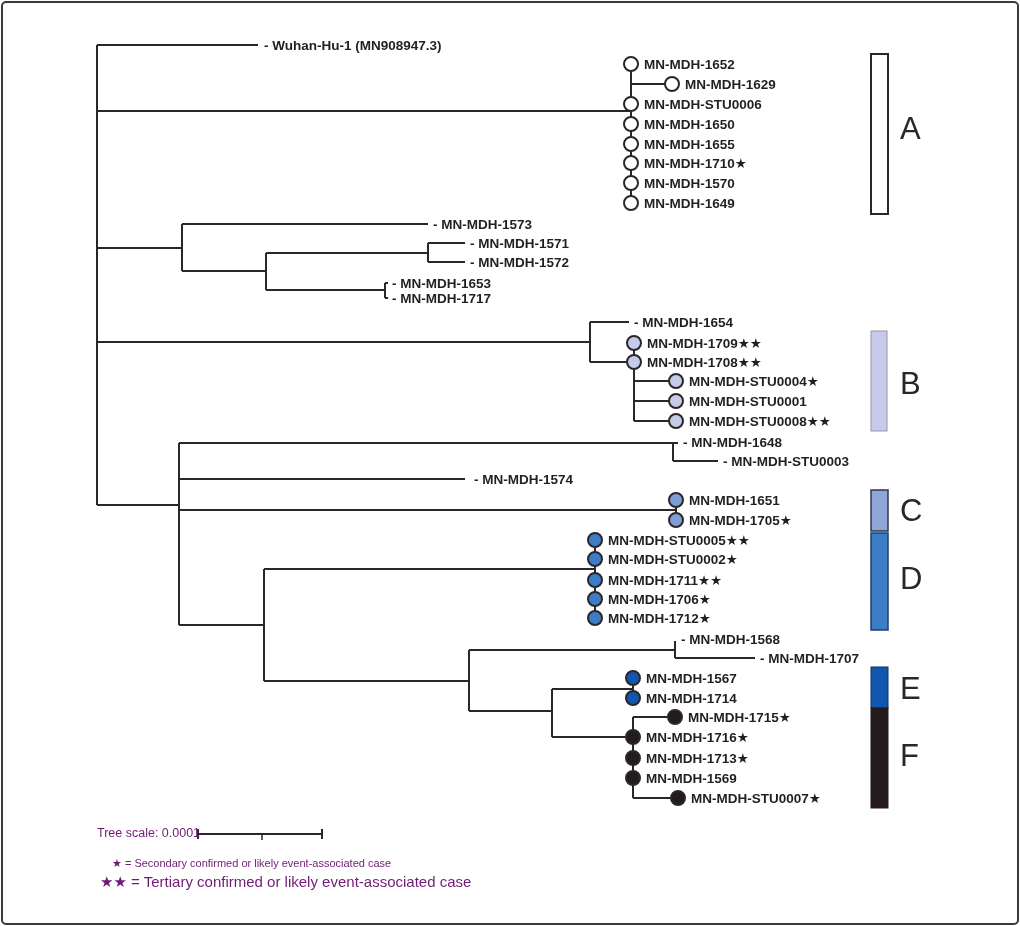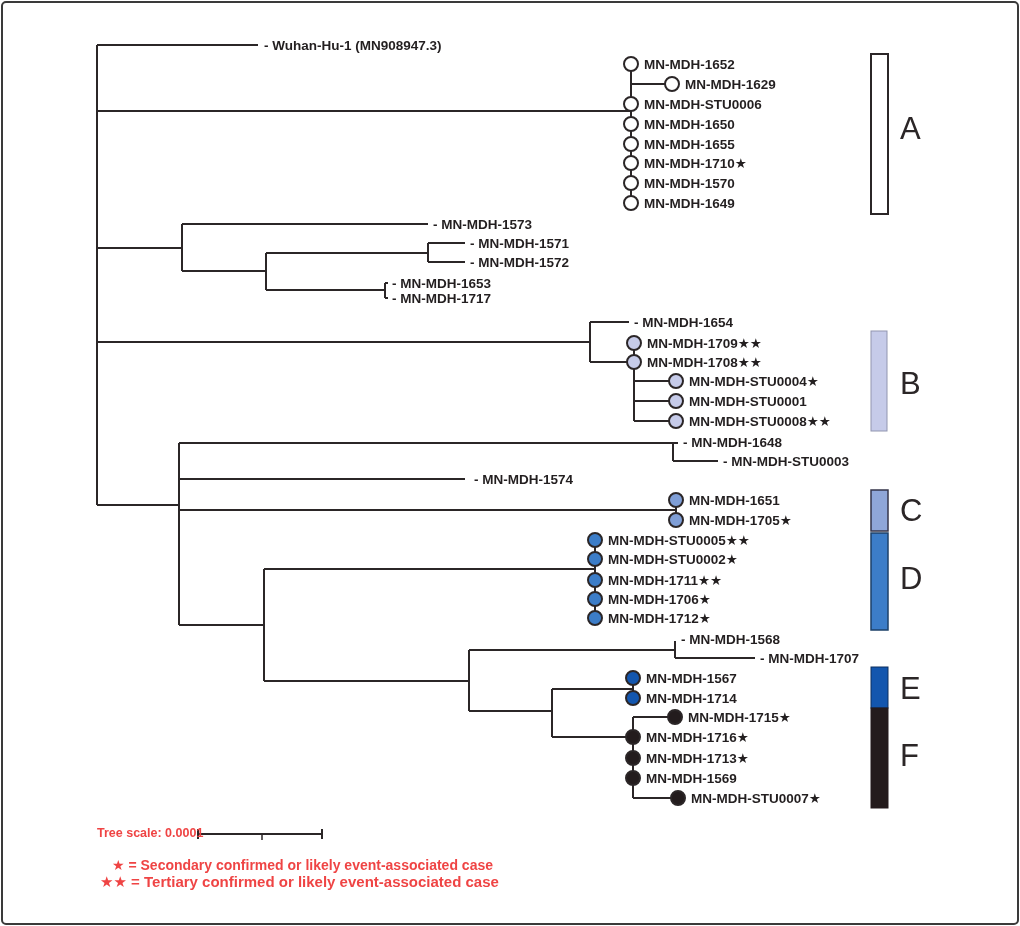--- a/index.html
+++ b/index.html
@@ -1,23 +1,23 @@
 <!DOCTYPE html>
 <html><head>
 <meta charset="utf-8">
 <style>
   html,body{margin:0;padding:0;background:#fff;}
   body{font-family:"Liberation Sans","DejaVu Sans",sans-serif;}
   .stage{position:relative;width:1020px;height:926px;background:#ffffff;overflow:hidden;}
   .outer-border{position:absolute;left:1px;top:1px;right:1px;bottom:1px;
     border:2px solid #3a3a3a;border-radius:5px;pointer-events:none;}
   #tree-svg{position:absolute;left:0;top:0;}
-  .overlay-text{position:absolute;color:#ef4444;white-space:nowrap;font-weight:bold;}
+  .overlay-text{position:absolute;color:#701a75;white-space:nowrap;}
   .tree-scale-label{left:97px;top:826px;font-size:12.5px;}
-  .legend-1{left:112px;top:857px;font-size:14px;}
+  .legend-1{left:112px;top:857px;font-size:11px;}
   .legend-2{left:100px;top:873px;font-size:15px;}
 </style>
 </head>
 <body>
 
 <div class="stage">
   <svg id="tree-svg" width="1020" height="926" viewBox="0 0 1020 926">
       <line x1="97" y1="45" x2="97" y2="505" stroke="#2b2627" stroke-width="2"></line>
       <line x1="97" y1="45" x2="258" y2="45" stroke="#2b2627" stroke-width="2"></line>
       <line x1="97" y1="111" x2="631" y2="111" stroke="#2b2627" stroke-width="2"></line>

